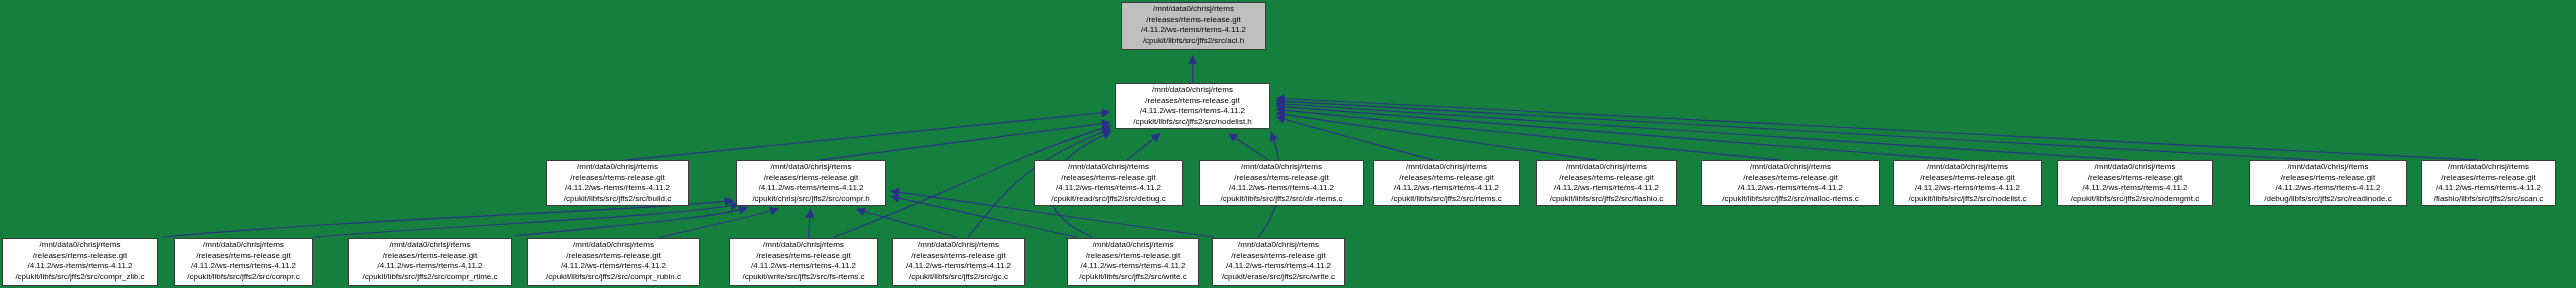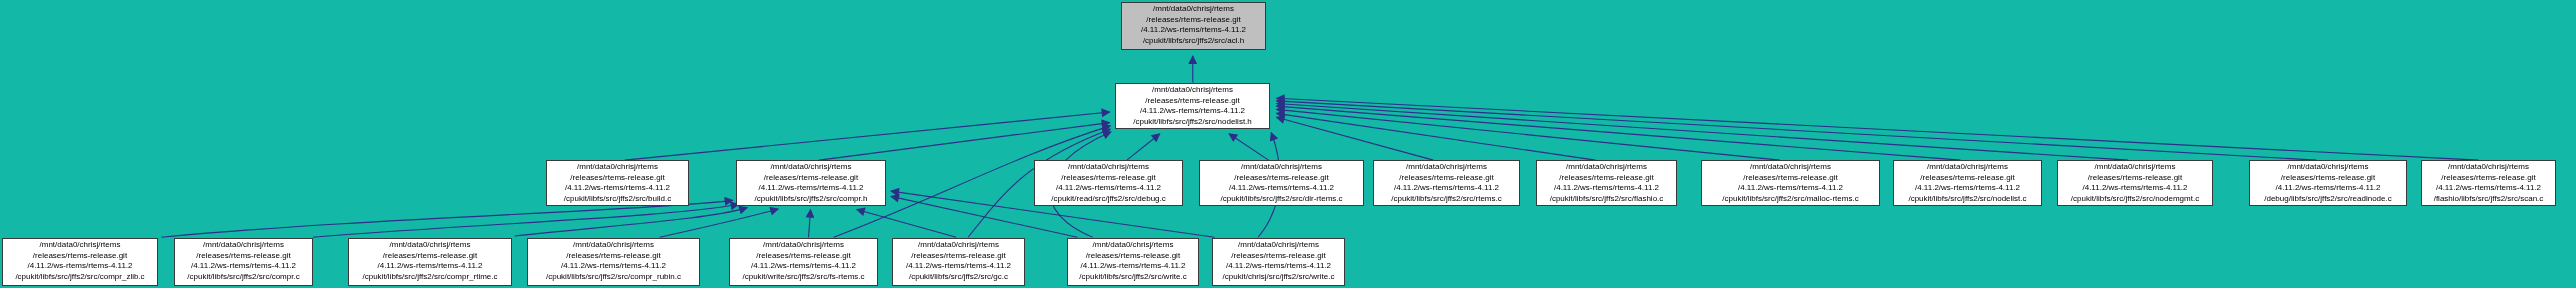--- a/index.html
+++ b/index.html
@@ -1,20 +1,20 @@
 <!DOCTYPE html>
 <html style="font-size:10.6px"><head>
 <meta charset="utf-8">
 <style>
   html, body { margin: 0; padding: 0; background: #ffffff; }
   #canvas {
     position: relative;
     width: 2576px;
     height: 288px;
-    background: #14b8a6;
+    background: #15803d;
     font-family: "Liberation Sans", "DejaVu Sans", sans-serif;
     overflow: hidden;
   }
   #edges {
     position: absolute;
     left: 0; top: 0;
     width: 2576px; height: 288px;
     pointer-events: none;
   }
   .node {
@@ -83,21 +83,21 @@
     <div class="node" style="left: 546px; top: 160px; width: 143px; height: 46px; border-color: rgb(58, 58, 58);">
       <span class="pline">/mnt/data0/chrisj/rtems</span>
       <span class="pline">/releases/rtems-release.git</span>
       <span class="pline">/4.11.2/ws-rtems/rtems-4.11.2</span>
       <span class="pline">/cpukit/libfs/src/jffs2/src/build.c</span>
     </div>
     <div class="node" style="left: 736px; top: 160px; width: 150px; height: 46px; border-color: rgb(58, 58, 58);">
       <span class="pline">/mnt/data0/chrisj/rtems</span>
       <span class="pline">/releases/rtems-release.git</span>
       <span class="pline">/4.11.2/ws-rtems/rtems-4.11.2</span>
-      <span class="pline">/cpukit/libfs/src/jffs2/src/compr.h</span>
+      <span class="pline">/cpukit/chrisj/src/jffs2/src/compr.h</span>
     </div>
     <div class="node" style="left: 1034px; top: 160px; width: 149px; height: 46px; border-color: rgb(58, 58, 58);">
       <span class="pline">/mnt/data0/chrisj/rtems</span>
       <span class="pline">/releases/rtems-release.git</span>
       <span class="pline">/4.11.2/ws-rtems/rtems-4.11.2</span>
       <span class="pline">/cpukit/read/src/jffs2/src/debug.c</span>
     </div>
     <div class="node" style="left: 1199px; top: 160px; width: 165px; height: 46px; border-color: rgb(58, 58, 58);">
       <span class="pline">/mnt/data0/chrisj/rtems</span>
       <span class="pline">/releases/rtems-release.git</span>
@@ -185,16 +185,16 @@
     <div class="node" style="left: 1067px; top: 238px; width: 132px; height: 48px; border-color: rgb(58, 58, 58);">
       <span class="pline">/mnt/data0/chrisj/rtems</span>
       <span class="pline">/releases/rtems-release.git</span>
       <span class="pline">/4.11.2/ws-rtems/rtems-4.11.2</span>
       <span class="pline">/cpukit/libfs/src/jffs2/src/write.c</span>
     </div>
     <div class="node" style="left: 1212px; top: 238px; width: 133px; height: 48px; border-color: rgb(58, 58, 58);">
       <span class="pline">/mnt/data0/chrisj/rtems</span>
       <span class="pline">/releases/rtems-release.git</span>
       <span class="pline">/4.11.2/ws-rtems/rtems-4.11.2</span>
-      <span class="pline">/cpukit/chrisj/src/jffs2/src/write.c</span>
+      <span class="pline">/cpukit/erase/src/jffs2/src/write.c</span>
     </div>
   </div>
 
 
 </body></html>

